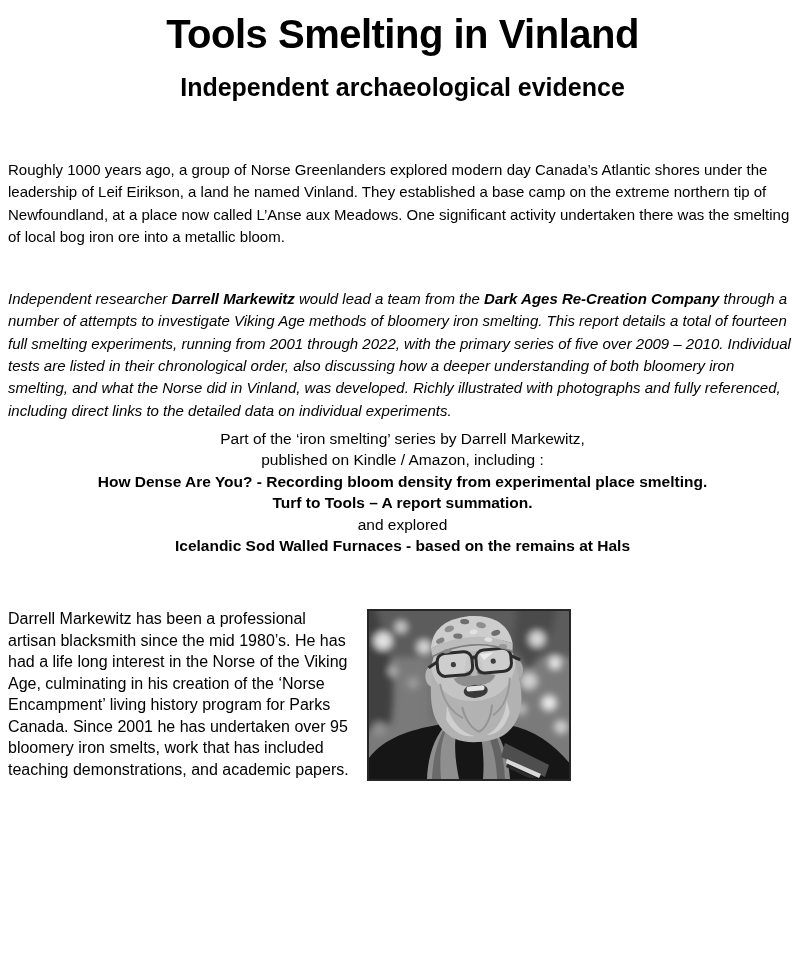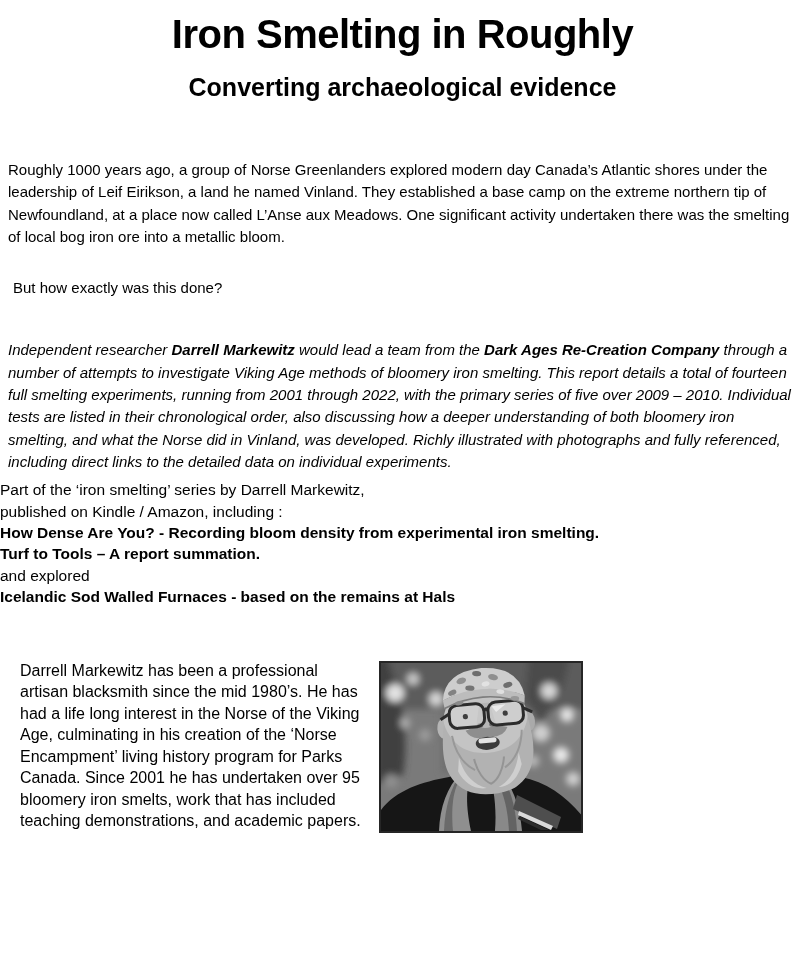--- a/index.html
+++ b/index.html
@@ -36,27 +36,28 @@
     margin: 0;
     padding: 0 8px;
     font-size: 15px;
     line-height: 22.3px;
   }
   .para-intro   { margin-top: 56px; }
   .para-question{ margin-top: 29px; padding-left: 13px; }
   .para-report  { margin-top: 40px; font-style: italic; }
   .series-block {
     margin-top: 6px;
+    text-align: center;
     font-size: 15.5px;
     line-height: 21.4px;
   }
   .series-line.bold { font-weight: bold; }
   .author-section {
     margin-top: 52px;
-    padding-left: 20px;
+    padding-left: 8px;
     display: flex;
     align-items: flex-start;
     gap: 12px;
   }
   .author-bio {
     margin: 0;
     width: 347px;
     flex: 0 0 347px;
     font-size: 16px;
     line-height: 21.5px;
@@ -69,36 +70,35 @@
     background: #7a7a7a;
     flex: 0 0 auto;
   }
   .photo-frame svg { display: block; }
 </style>
 </head>
 <body>
 
 <div class="page">
 
-  <h1 class="doc-title">Iron Smelting in Roughly</h1>
+  <h1 class="doc-title">Tools Smelting in Vinland</h1>
 
   <div class="doc-subtitle">
-    <div>Converting archaeological evidence</div>
+    <div>Independent archaeological evidence</div>
   </div>
 
   <p class="para para-intro">Roughly 1000 years ago, a group of Norse Greenlanders explored modern day Canada’s Atlantic shores under the leadership of Leif Eirikson, a land he named Vinland. They established a base camp on the extreme northern tip of Newfoundland, at a place now called L’Anse aux Meadows. One significant activity undertaken there was the smelting of local bog iron ore into a metallic bloom.</p>
 
-  <p class="para para-question">But how exactly was this done?</p>
 
   <p class="para para-report"><span>Independent researcher </span><b>Darrell Markewitz</b><span> would lead a team from the </span><b>Dark Ages Re-Creation Company</b><span> through a number of attempts to investigate Viking Age methods of bloomery iron smelting. This report details a total of fourteen full smelting experiments, running from 2001 through 2022, with the primary series of five over 2009 – 2010. Individual tests are listed in their chronological order, also discussing how a deeper understanding of both bloomery iron smelting, and what the Norse did in Vinland, was developed. Richly illustrated with photographs and fully referenced, including direct links to the detailed data on individual experiments.</span></p>
 
   <div class="series-block">
     <div class="series-line">Part of the ‘iron smelting’ series by Darrell Markewitz,</div>
     <div class="series-line">published on Kindle / Amazon, including :</div>
-    <div class="series-line bold">How Dense Are You? - Recording bloom density from experimental iron smelting.</div>
+    <div class="series-line bold">How Dense Are You? - Recording bloom density from experimental place smelting.</div>
     <div class="series-line bold">Turf to Tools – A report summation.</div>
     <div class="series-line">and explored</div>
     <div class="series-line bold">Icelandic Sod Walled Furnaces - based on the remains at Hals</div>
   </div>
 
   <div class="author-section">
     <p class="author-bio">Darrell Markewitz has been a professional artisan blacksmith since the mid 1980’s. He has had a life long interest in the Norse of the Viking Age, culminating in his creation of the ‘Norse Encampment’ living history program for Parks Canada. Since 2001 he has undertaken over 95 bloomery iron smelts, work that has included teaching demonstrations, and academic papers.</p>
 
     <div class="photo-frame" role="img" aria-label="Black and white portrait of a bearded man wearing glasses and a patterned cap, blurred forest background">
       <svg width="200" height="168" viewBox="0 0 200 168" xmlns="http://www.w3.org/2000/svg">

